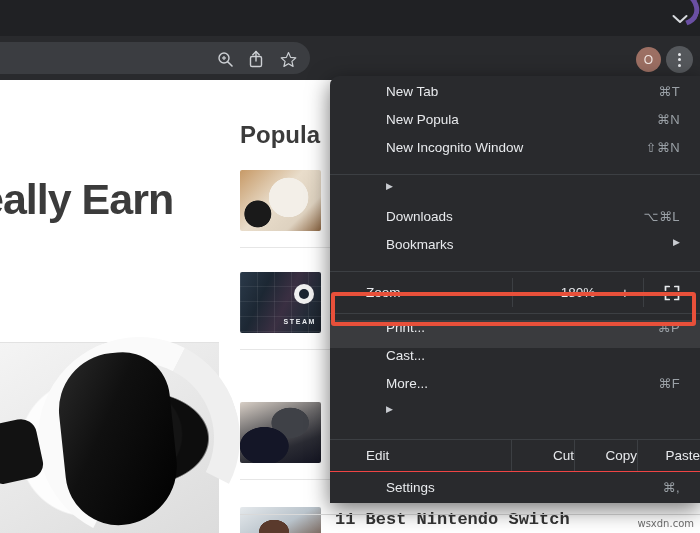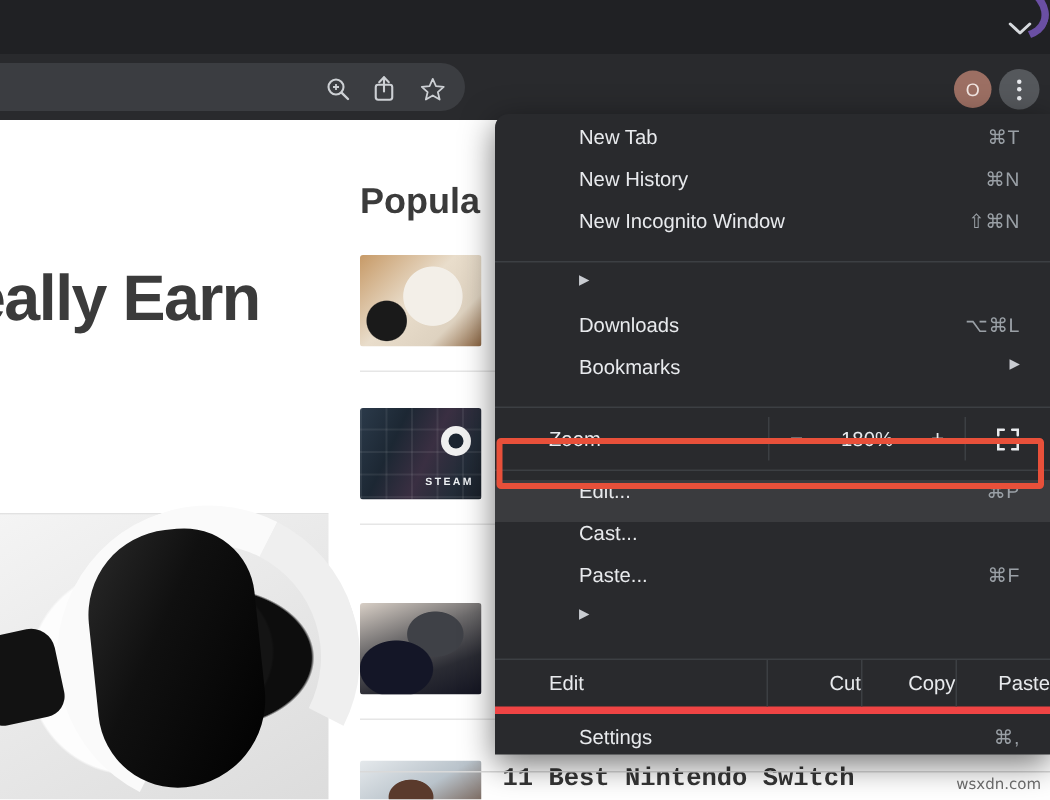--- a/index.html
+++ b/index.html
@@ -182,21 +182,21 @@
   #zoom-row .zlabel{flex:1;}
   #zoom-row .zdiv{width:1px;height:29px;background:#3c3f43;}
   #zoom-row .zminus,#zoom-row .zplus{
     width:36px;text-align:center;color:#e8eaed;font-size:15px;
   }
   #zoom-row .zval{width:58px;text-align:center;font-size:13.5px;}
   #zoom-row .zfull{width:56px;display:flex;align-items:center;justify-content:center;}
   
   #edit-row{
     position:relative;height:31px;display:flex;align-items:center;padding-left:36px;
-    border-top:1px solid #3c3f43;border-bottom:5px solid #ef4444;
+    border-top:1px solid #3c3f43;border-bottom:1px solid #ef4444;
   }
   #edit-row .elabel{flex:1;}
   #edit-row .ediv{width:1px;height:31px;background:#3c3f43;}
   #edit-row .ecell{width:62px;text-align:right;}
   
   #print-row{background:#3a3b3e;}
   #print-highlight{
     position:absolute;left:331px;top:292px;width:365px;height:34px;
     border:4px solid #e8503a;border-radius:3px;box-sizing:border-box;
     pointer-events:none;
@@ -302,21 +302,21 @@
 
 <div id="chrome-menu">
 
   <div style="height:8px;"></div>
 
   <div class="mi">
     <span class="label">New Tab</span>
     <span class="accel">⌘T</span>
   </div>
   <div class="mi">
-    <span class="label">New History</span>
+    <span class="label">New Popula</span>
     <span class="accel">⌘N</span>
   </div>
   <div class="mi">
     <span class="label">New Incognito Window</span>
     <span class="accel">⇧⌘N</span>
   </div>
 
   <div class="msep"></div>
 
   <div class="mi">
@@ -343,29 +343,29 @@
     <span class="zfull">
       <svg width="16" height="16" viewBox="0 0 16 16" aria-hidden="true">
         <path d="M1.5 5.2 V1.5 H5.2 M10.8 1.5 H14.5 V5.2 M14.5 10.8 V14.5 H10.8 M5.2 14.5 H1.5 V10.8" fill="none" stroke="#e8eaed" stroke-width="1.7" stroke-linecap="round"></path>
       </svg>
     </span>
   </div>
 
   <div class="msep"></div>
 
   <div class="mi" id="print-row">
-    <span class="label">Edit...</span>
+    <span class="label">Print...</span>
     <span class="accel">⌘P</span>
   </div>
   <div class="mi">
     <span class="label">Cast...</span>
     <span class="accel"></span>
   </div>
   <div class="mi">
-    <span class="label">Paste...</span>
+    <span class="label">More...</span>
     <span class="accel">⌘F</span>
   </div>
   <div class="mi">
     <span class="caret">▶</span>
   </div>
 
   <div style="height:7px;"></div>
 
   <div id="edit-row">
     <span class="elabel">Edit</span>

